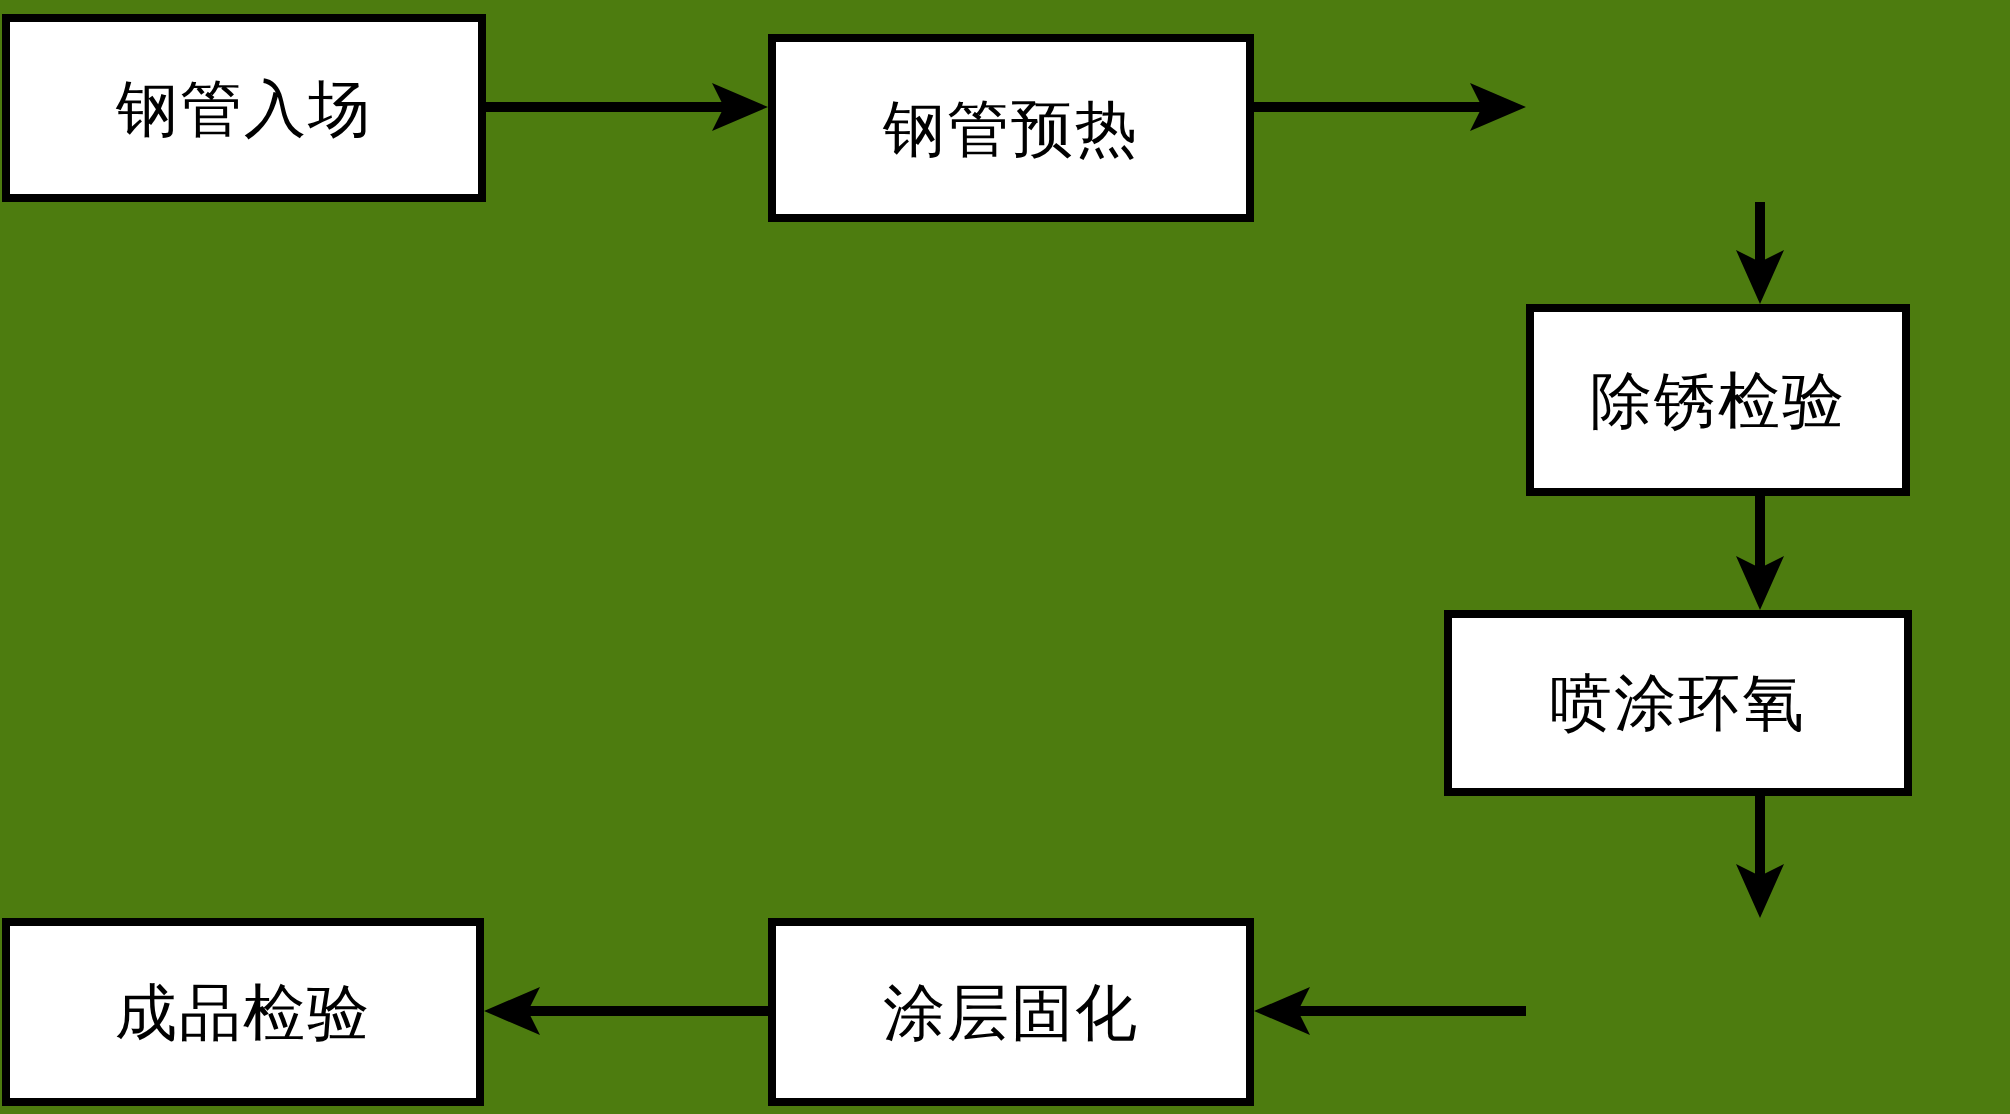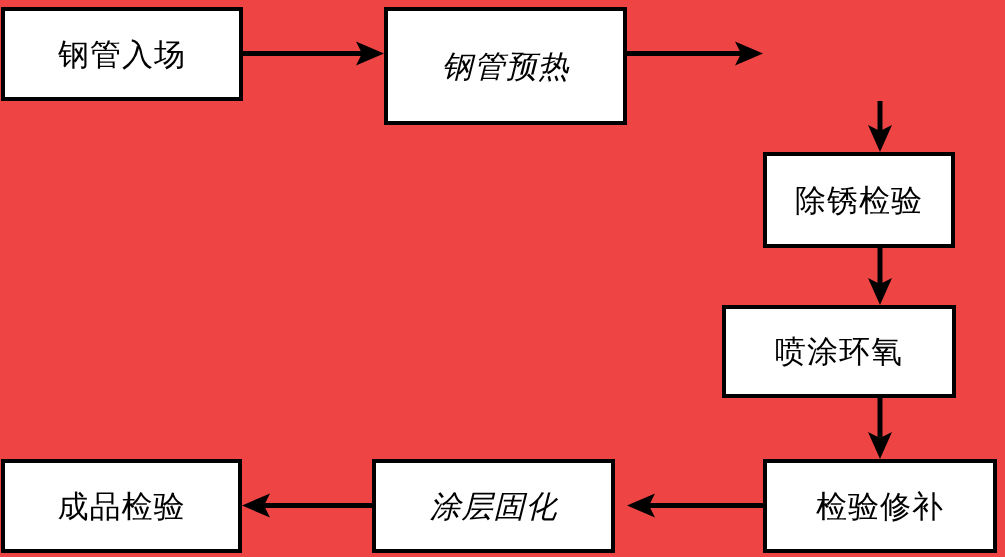--- a/index.html
+++ b/index.html
@@ -5,21 +5,21 @@
 <style>
   html, body {
     margin: 0;
     padding: 0;
     background: #ffffff;
   }
   #canvas {
     position: relative;
     width: 1005px;
     height: 557px;
-    background: #ef4444;
+    background: #4d7c0f;
     overflow: hidden;
     font-family: "Liberation Serif", "DejaVu Serif", serif;
   }
   .node {
     position: absolute;
     box-sizing: border-box;
     border: 4px solid #000000;
     background: #ffffff;
     display: flex;
     align-items: center;
@@ -92,32 +92,29 @@
 
     <g>
       <line class="edge-line" x1="384" y1="505.5" x2="264" y2="505.5"></line>
       <path class="edge-head" d="M 242 505.5 L 270 493.5 L 264 505.5 L 270 517.5 Z"></path>
     </g>
   </svg>
 
   <div class="node" style="left: 1px; top: 7px; width: 242px; height: 94px;">
     <span class="node-label">钢管入场</span>
   </div>
-  <div class="node" style="left: 384px; top: 7px; width: 243px; height: 118px; font-style: italic;">
+  <div class="node" style="left: 384px; top: 17px; width: 243px; height: 94px;">
     <span class="node-label">钢管预热</span>
   </div>
   <div class="node" style="left: 763px; top: 152px; width: 192px; height: 96px;">
     <span class="node-label">除锈检验</span>
   </div>
   <div class="node" style="left: 722px; top: 305px; width: 234px; height: 93px;">
     <span class="node-label">喷涂环氧</span>
   </div>
-  <div class="node" style="left: 763px; top: 459px; width: 234px; height: 94px;">
-    <span class="node-label">检验修补</span>
-  </div>
-  <div class="node" style="left: 372px; top: 459px; width: 243px; height: 94px; font-style: italic;">
+  <div class="node" style="left: 384px; top: 459px; width: 243px; height: 94px;">
     <span class="node-label">涂层固化</span>
   </div>
   <div class="node" style="left: 1px; top: 459px; width: 241px; height: 94px;">
     <span class="node-label">成品检验</span>
   </div>
 
 </div>
 
 </body></html>

